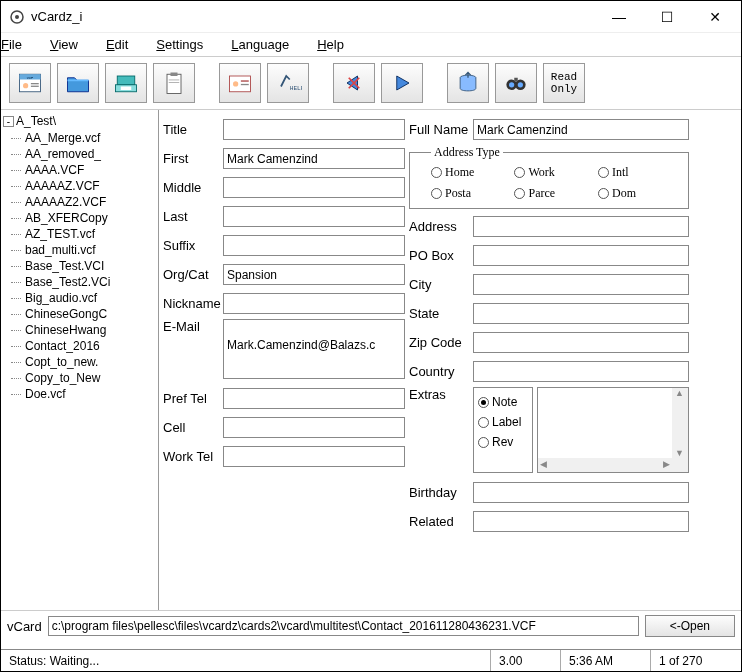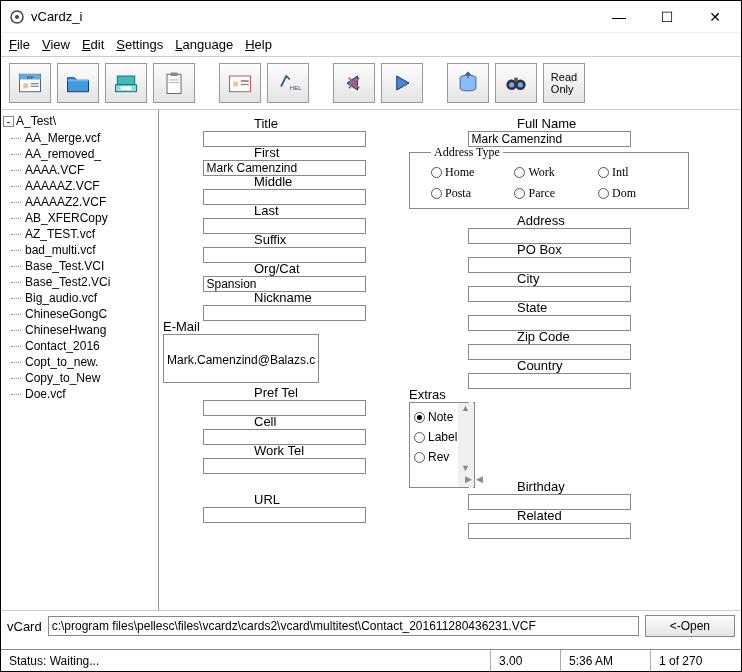--- a/index.html
+++ b/index.html
@@ -2,38 +2,38 @@
 <html><head>
 <meta charset="utf-8">
 <style>
 * { box-sizing: border-box; margin: 0; padding: 0; }
 body { font-family: "Segoe UI", Tahoma, sans-serif; font-size: 12px; background: #fff; width: 742px; height: 672px; overflow: hidden; border: 1px solid #000; }
 .titlebar { height: 32px; display: flex; align-items: center; padding: 0 8px; border-bottom: 1px solid #eee; }
 .titlebar .icon { width: 16px; height: 16px; margin-right: 6px; }
 .titlebar .title { flex: 1; font-size: 13px; }
 .titlebar .winbtns { display: flex; gap: 12px; }
 .titlebar .winbtns span { width: 36px; text-align: center; font-size: 14px; cursor: default; }
-.menubar { height: 24px; display: flex; align-items: center; padding: 0 8px; gap: 12px; border-bottom: 1px solid #ccc; }
+.menubar { height: 24px; display: flex; align-items: center; padding: 0 0; gap: 28px; border-bottom: 1px solid #ccc; }
 .menubar span { font-size: 13px; cursor: default; }
 .menubar span u { text-decoration: underline; }
 .toolbar { padding: 6px 8px; display: flex; gap: 6px; align-items: center; border-bottom: 1px solid #ccc; }
-.tbtn { width: 42px; height: 40px; border: 1px solid #999; background: linear-gradient(#fdfdfd,#e4e4e4); display: flex; align-items: center; justify-content: center; font-size: 10px; cursor: default; }
+.tbtn { width: 42px; height: 40px; border: 1px solid #999; background: linear-gradient(#fdfdfd,#e4e4e4); display: flex; align-items: center; justify-content: center; font-size: 10px; cursor: default; font-family: Liberation Mono, monospace; }
 .tbtn svg { width: 28px; height: 28px; }
 .tbtn.txt { font-size: 11px; line-height: 1.1; }
 .tgap { width: 12px; }
 .content { display: flex; height: 500px; }
 .tree { width: 158px; border-right: 1px solid #999; padding: 4px 2px; overflow: hidden; font-size: 12px; }
 .tree-root { display: flex; align-items: center; gap: 2px; margin-bottom: 2px; }
 .tree-item { padding: 1px 0 1px 22px; white-space: nowrap; overflow: hidden; position: relative; }
 .tree-item::before { content: ""; position: absolute; left: 8px; top: 50%; width: 10px; border-top: 1px dotted #888; }
 .form { flex: 1; padding: 6px 4px; display: flex; }
 .col { display: flex; flex-direction: column; gap: 2px; }
 .col1 { width: 242px; }
 .col2 { width: 280px; margin-left: 4px; }
-.row { display: flex; align-items: center; height: 27px; flex-direction: column; }
+.row { display: flex; align-items: center; height: 27px; }
 .lbl { width: 60px; font-size: 13px; }
 .lbl2 { width: 64px; font-size: 13px; }
 .inp { flex: 1; height: 21px; border: 1px solid #888; padding: 0 3px; font-size: 12px; }
 .inp.tall { height: 60px; }
 fieldset { border: 1px solid #888; padding: 2px 4px 4px 21px; margin-bottom: 2px; font-family: Liberation Serif, serif; }
 fieldset legend { font-size: 12px; padding: 0 3px; }
 .radios { display: flex; flex-wrap: wrap; }
 .radio { width: 33%; font-size: 12px; display: flex; align-items: center; gap: 3px; padding: 3px 0; }
 .rc { width: 11px; height: 11px; border: 1px solid #555; border-radius: 50%; }
 .rc.sel::after { content: ""; display: block; width: 5px; height: 5px; background: #000; border-radius: 50%; margin: 2px; }
@@ -227,24 +227,20 @@
         </div>
       <div class="row">
           <span class="lbl">Cell</span>
           <input class="inp" value="" style="">
         </div>
       <div class="row">
           <span class="lbl">Work Tel</span>
           <input class="inp" value="" style="">
         </div>
       <div style="height:18px;"></div>
-      <div class="row">
-          <span class="lbl">URL</span>
-          <input class="inp" value="" style="">
-        </div>
     </div>
 
     <div class="col col2">
       <div class="row">
           <span class="lbl2">Full Name</span>
           <input class="inp" value="Mark Camenzind" style="">
         </div>
       <fieldset>
         <legend>Address Type</legend>
         <div class="radios">

